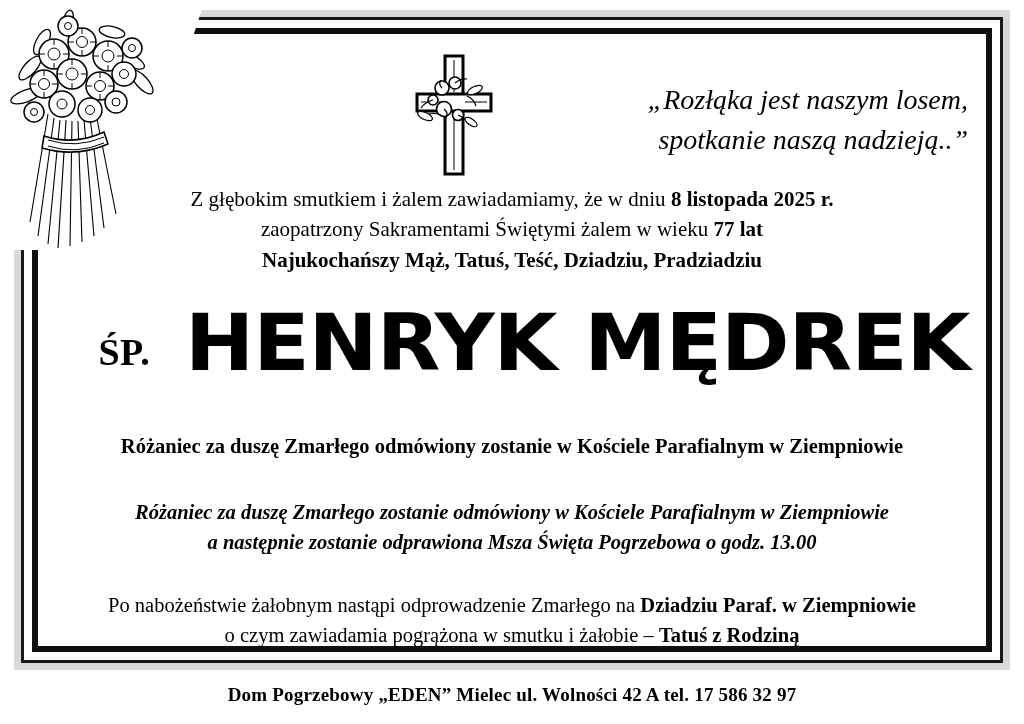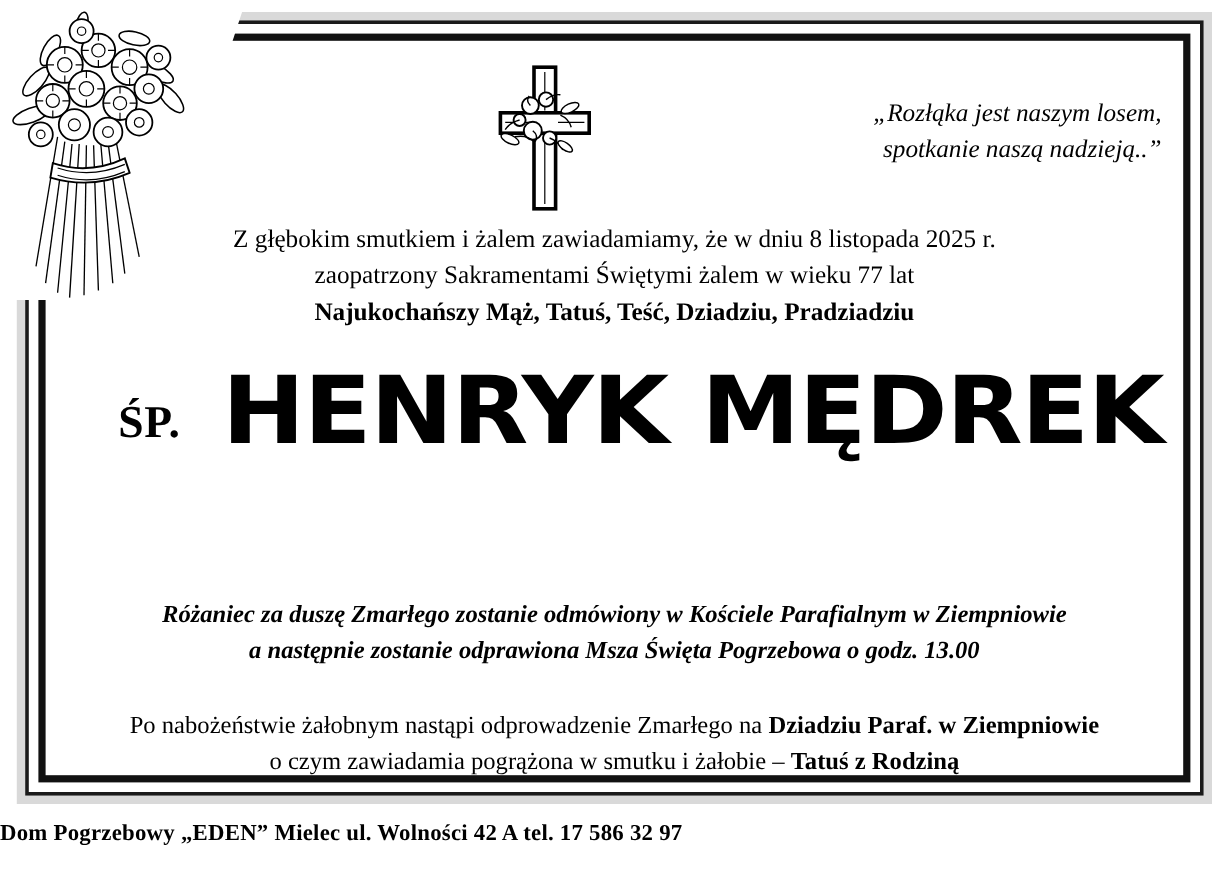--- a/index.html
+++ b/index.html
@@ -108,36 +108,36 @@
   }
 
   
   .quote {
     position: absolute;
     right: 16px;
     top: 44px;
     width: 430px;
     text-align: right;
     font-style: italic;
-    font-size: 21px;
+    font-size: 28px;
     line-height: 1.42;
   }
 
   
   .announce {
     position: absolute;
     left: 0;
     right: 0;
     top: 148px;
     text-align: center;
     font-size: 21px;
     line-height: 1.45;
   }
   .announce .l1 { }
-  .announce b { font-weight: normal; }
+  .announce b { font-weight: bold; }
   .announce .l3 { font-weight: bold; }
 
   
   .name-row {
     position: absolute;
     left: 0;
     right: 0;
     top: 268px;
     display: flex;
     align-items: flex-end;
@@ -180,21 +180,21 @@
     font-weight: normal;
   }
   .p3 b { font-weight: bold; }
 
   
   .footer {
     position: absolute;
     left: 0;
     right: 0;
     top: 684px;
-    text-align: left;
+    text-align: center;
     font-size: 19px;
     font-weight: bold;
     letter-spacing: 0.2px;
   }
 </style>
 </head>
 <body>
 
 <div class="notice">
   <div class="frame-outer"></div>
@@ -218,20 +218,21 @@
       </div>
       <div class="l3">Najukochańszy Mąż, Tatuś, Teść, Dziadziu, Pradziadziu</div>
     </div>
 
     <div class="name-row">
       <div class="sp">ŚP.</div>
       <div class="name">HENRYK MĘDREK</div>
     </div>
 
     <div class="para p1">
+      <div>Różaniec za duszę Zmarłego odmówiony zostanie w Kościele Parafialnym w Ziempniowie</div>
     </div>
 
     <div class="para p2">
       <div>Różaniec za duszę Zmarłego zostanie odmówiony w Kościele Parafialnym w Ziempniowie</div>
       <div>a następnie zostanie odprawiona Msza Święta Pogrzebowa o godz. 13.00</div>
     </div>
 
     <div class="para p3">
       <div>
         <span>Po nabożeństwie żałobnym nastąpi odprowadzenie Zmarłego na </span><b>Dziadziu Paraf. w Ziempniowie</b>

